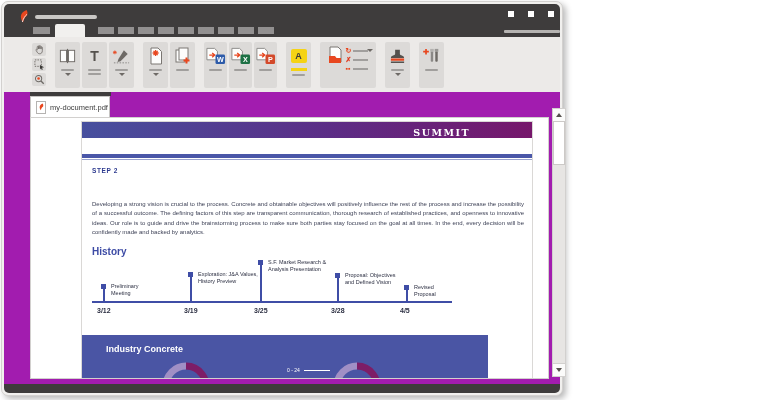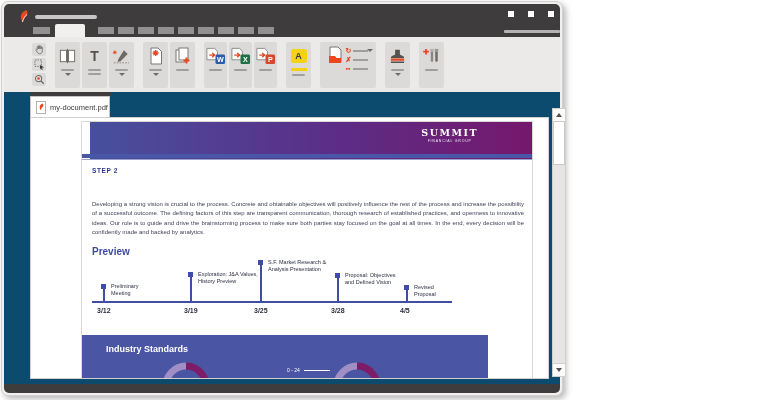--- a/index.html
+++ b/index.html
@@ -42,21 +42,21 @@
   .hl-bar{width:16px;height:3px;background:#f5d314;margin-top:2px;}
   .rev-rows{display:flex;flex-direction:column;gap:3px;margin-left:2px;margin-top:2px;}
   .rev-row{display:flex;align-items:center;gap:2px;height:6px;}
   .rev-g{font-size:7px;line-height:6px;color:#e8471f;font-weight:bold;}
   .rev-g.x{color:#e03a1e;}
   .rev-line{width:15px;height:2px;background:#a19f9d;}
   .rev-caret{position:absolute;right:3px;top:5px;}
   .rev-body{display:flex;align-items:flex-start;}
 
   
-  .content{position:relative;flex:1 1 auto;background:#0c4a6e;}
+  .content{position:relative;flex:1 1 auto;background:#a21caf;}
   .tab-accent{position:absolute;left:26px;top:0px;width:81px;height:4px;background:#3e3c3c;}
   .doc-tab{position:absolute;left:26px;top:4px;width:80px;height:21px;background:#ffffff;
     border:1px solid #c6c4c2;border-bottom:none;box-sizing:border-box;display:flex;align-items:center;
     gap:4px;padding-left:5px;z-index:3;}
   .doc-tab-label{font-size:7.5px;color:#3c3c3c;}
   .viewer{position:absolute;left:26px;top:25px;width:519px;height:262px;background:#ffffff;
     border:1px solid #d2d0ce;box-sizing:border-box;overflow:hidden;z-index:2;}
 
   
   .scrollbar{position:absolute;left:548px;top:16px;width:14px;height:269px;background:#e7e5e3;
@@ -65,21 +65,21 @@
     align-items:center;justify-content:center;}
   .sb-btn.up{top:0;border-bottom:1px solid #d2d0ce;}
   .sb-btn.down{bottom:0;border-top:1px solid #d2d0ce;}
   .tri-up{width:0;height:0;border-left:3px solid transparent;border-right:3px solid transparent;border-bottom:4px solid #55514d;}
   .tri-down{width:0;height:0;border-left:3px solid transparent;border-right:3px solid transparent;border-top:4px solid #55514d;}
   .sb-thumb{position:absolute;left:0;right:0;top:12px;height:44px;background:#ffffff;border:1px solid #ccc9c7;box-sizing:border-box;}
 
   
   .page{position:absolute;left:50px;top:3px;width:452px;height:259px;background:#fff;
     border:1px solid #dad8d6;box-sizing:border-box;overflow:hidden;}
-  .page-header{position:absolute;left:8px;top:0;width:100%;height:38px;
+  .page-header{position:absolute;left:0;top:0;width:100%;height:16px;
     background:linear-gradient(90deg,#47509e 0%,#5c2d86 55%,#76176b 100%);}
   .brand{position:absolute;right:62px;top:6px;text-align:center;color:#fff;}
   .brand-name{font-family:"DejaVu Serif",serif;font-size:9.5px;font-weight:bold;letter-spacing:1.5px;line-height:10px;}
   .brand-tag{font-size:3.5px;letter-spacing:0.8px;margin-top:1px;opacity:.9;}
   .stripe1{position:absolute;left:0;top:32px;width:100%;height:4px;background:#4a57a8;}
   .stripe2{position:absolute;left:0;top:37px;width:100%;height:1px;background:#9aa3cf;}
   .step-label{position:absolute;left:10px;top:45px;font-size:6.5px;font-weight:bold;color:#2d3a8f;letter-spacing:.6px;}
   .doc-title{position:absolute;left:10px;top:52px;font-size:15px;font-weight:bold;color:#3d4ba5;}
   .doc-para{position:absolute;left:10px;top:78px;width:432px;font-size:6px;line-height:1.55;
     color:#3e4257;text-align:justify;}
@@ -331,21 +331,21 @@
               <div class="brand-name">SUMMIT</div>
               <div class="brand-tag">FINANCIAL GROUP</div>
             </div>
           </div>
           <div class="stripe1"></div>
           <div class="stripe2"></div>
 
           <div class="step-label">STEP 2</div>
           <div class="doc-para">Developing a strong vision is crucial to the process. Concrete and obtainable objectives will positively influence the rest of the process and increase the possibility of a successful outcome. The defining factors of this step are transparent communication, thorough research of established practices, and openness to innovative ideas. Our role is to guide and drive the brainstorming process to make sure both parties stay focused on the goal at all times. In the end, every decision will be confidently made and backed by analytics.</div>
 
-          <div class="tl-heading">Preview</div>
+          <div class="tl-heading">History</div>
           <div class="tl-area" id="tl-milestones">
             <div class="tl-axis"></div>
 
   <div class="tl-stem" style="left: 11px; top: 26px; height: 17px;"></div>
   <div class="tl-label" style="left: 19px; top: 25px;">
                 <span>Preliminary</span>
                 <span>Meeting</span>
               </div>
   <div class="tl-date" style="left: 5px;">3/12</div>
 
@@ -372,21 +372,21 @@
 
   <div class="tl-stem" style="left: 314px; top: 27px; height: 16px;"></div>
   <div class="tl-label" style="left: 322px; top: 26px;">
                 <span>Revised</span>
                 <span>Proposal</span>
               </div>
   <div class="tl-date" style="left: 308px;">4/5</div>
 </div>
 
           <div class="industry">
-            <div class="ind-heading">Industry Standards</div>
+            <div class="ind-heading">Industry Concrete</div>
             <div class="donut left">
               <svg width="48" height="48" viewBox="0 0 48 48">
                 <path d="M4 24 A20 20 0 0 1 24 4" fill="none" stroke-width="7" stroke="#a08fc5"></path>
                 <path d="M5 31 A20 20 0 0 1 4 24" fill="none" stroke-width="7" stroke="#a08fc5"></path>
                 <path d="M24 4 A20 20 0 0 1 43 30" fill="none" stroke-width="7" stroke="#7d1d67"></path>
               </svg>
             </div>
             <div class="ind-legend">
               <span class="ind-legend-label">0 - 24</span>
               <span class="ind-legend-line"></span>

